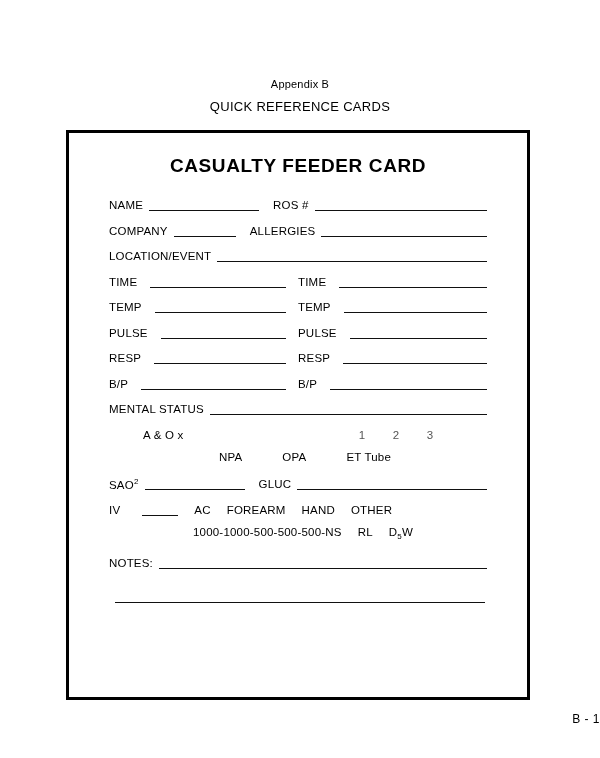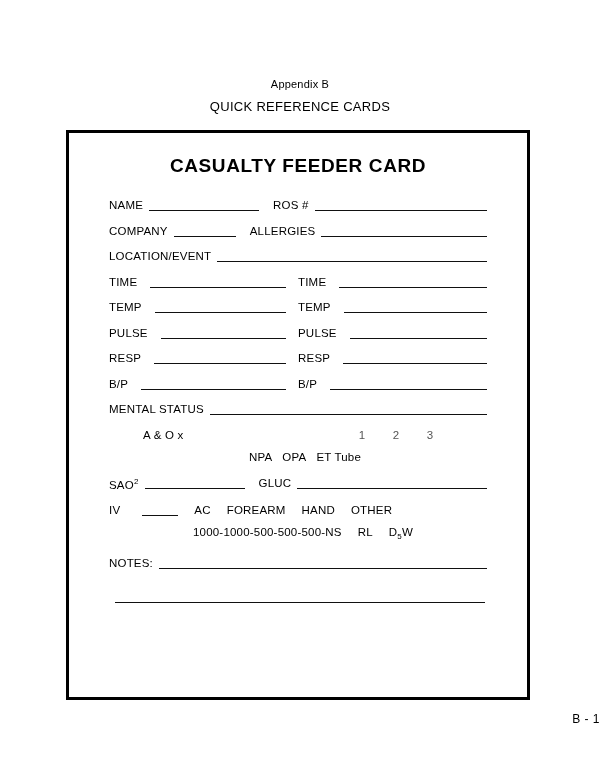--- a/index.html
+++ b/index.html
@@ -58,21 +58,21 @@
   }
   .card-title {
     text-align: center;
     font-size: 19px;
     font-weight: bold;
     letter-spacing: 0.6px;
     margin: 4px 0 22px 0;
   }
   .row {
     display: flex;
-    align-items: center;
+    align-items: flex-end;
     font-size: 11.5px;
     margin-bottom: 13.5px;
     letter-spacing: 0.2px;
   }
   .lbl {
     white-space: nowrap;
     padding-right: 6px;
   }
   .line {
     border-bottom: 1.3px solid #111111;
@@ -108,21 +108,21 @@
   .aox-nums {
     display: flex;
     margin-left: auto;
     padding-right: 40px;
   }
   .aox-nums span { width: 34px; text-align: center; color: #555555; }
   .airway-row {
     display: flex;
     font-size: 11.5px;
     justify-content: center;
-    gap: 10px;
+    gap: 40px;
     margin: 4px 0 14px 0;
     padding-left: 14px;
     letter-spacing: 0.2px;
   }
   .iv-row {
     display: flex;
     align-items: flex-end;
     font-size: 11.5px;
     margin-bottom: 10px;
     gap: 16px;

